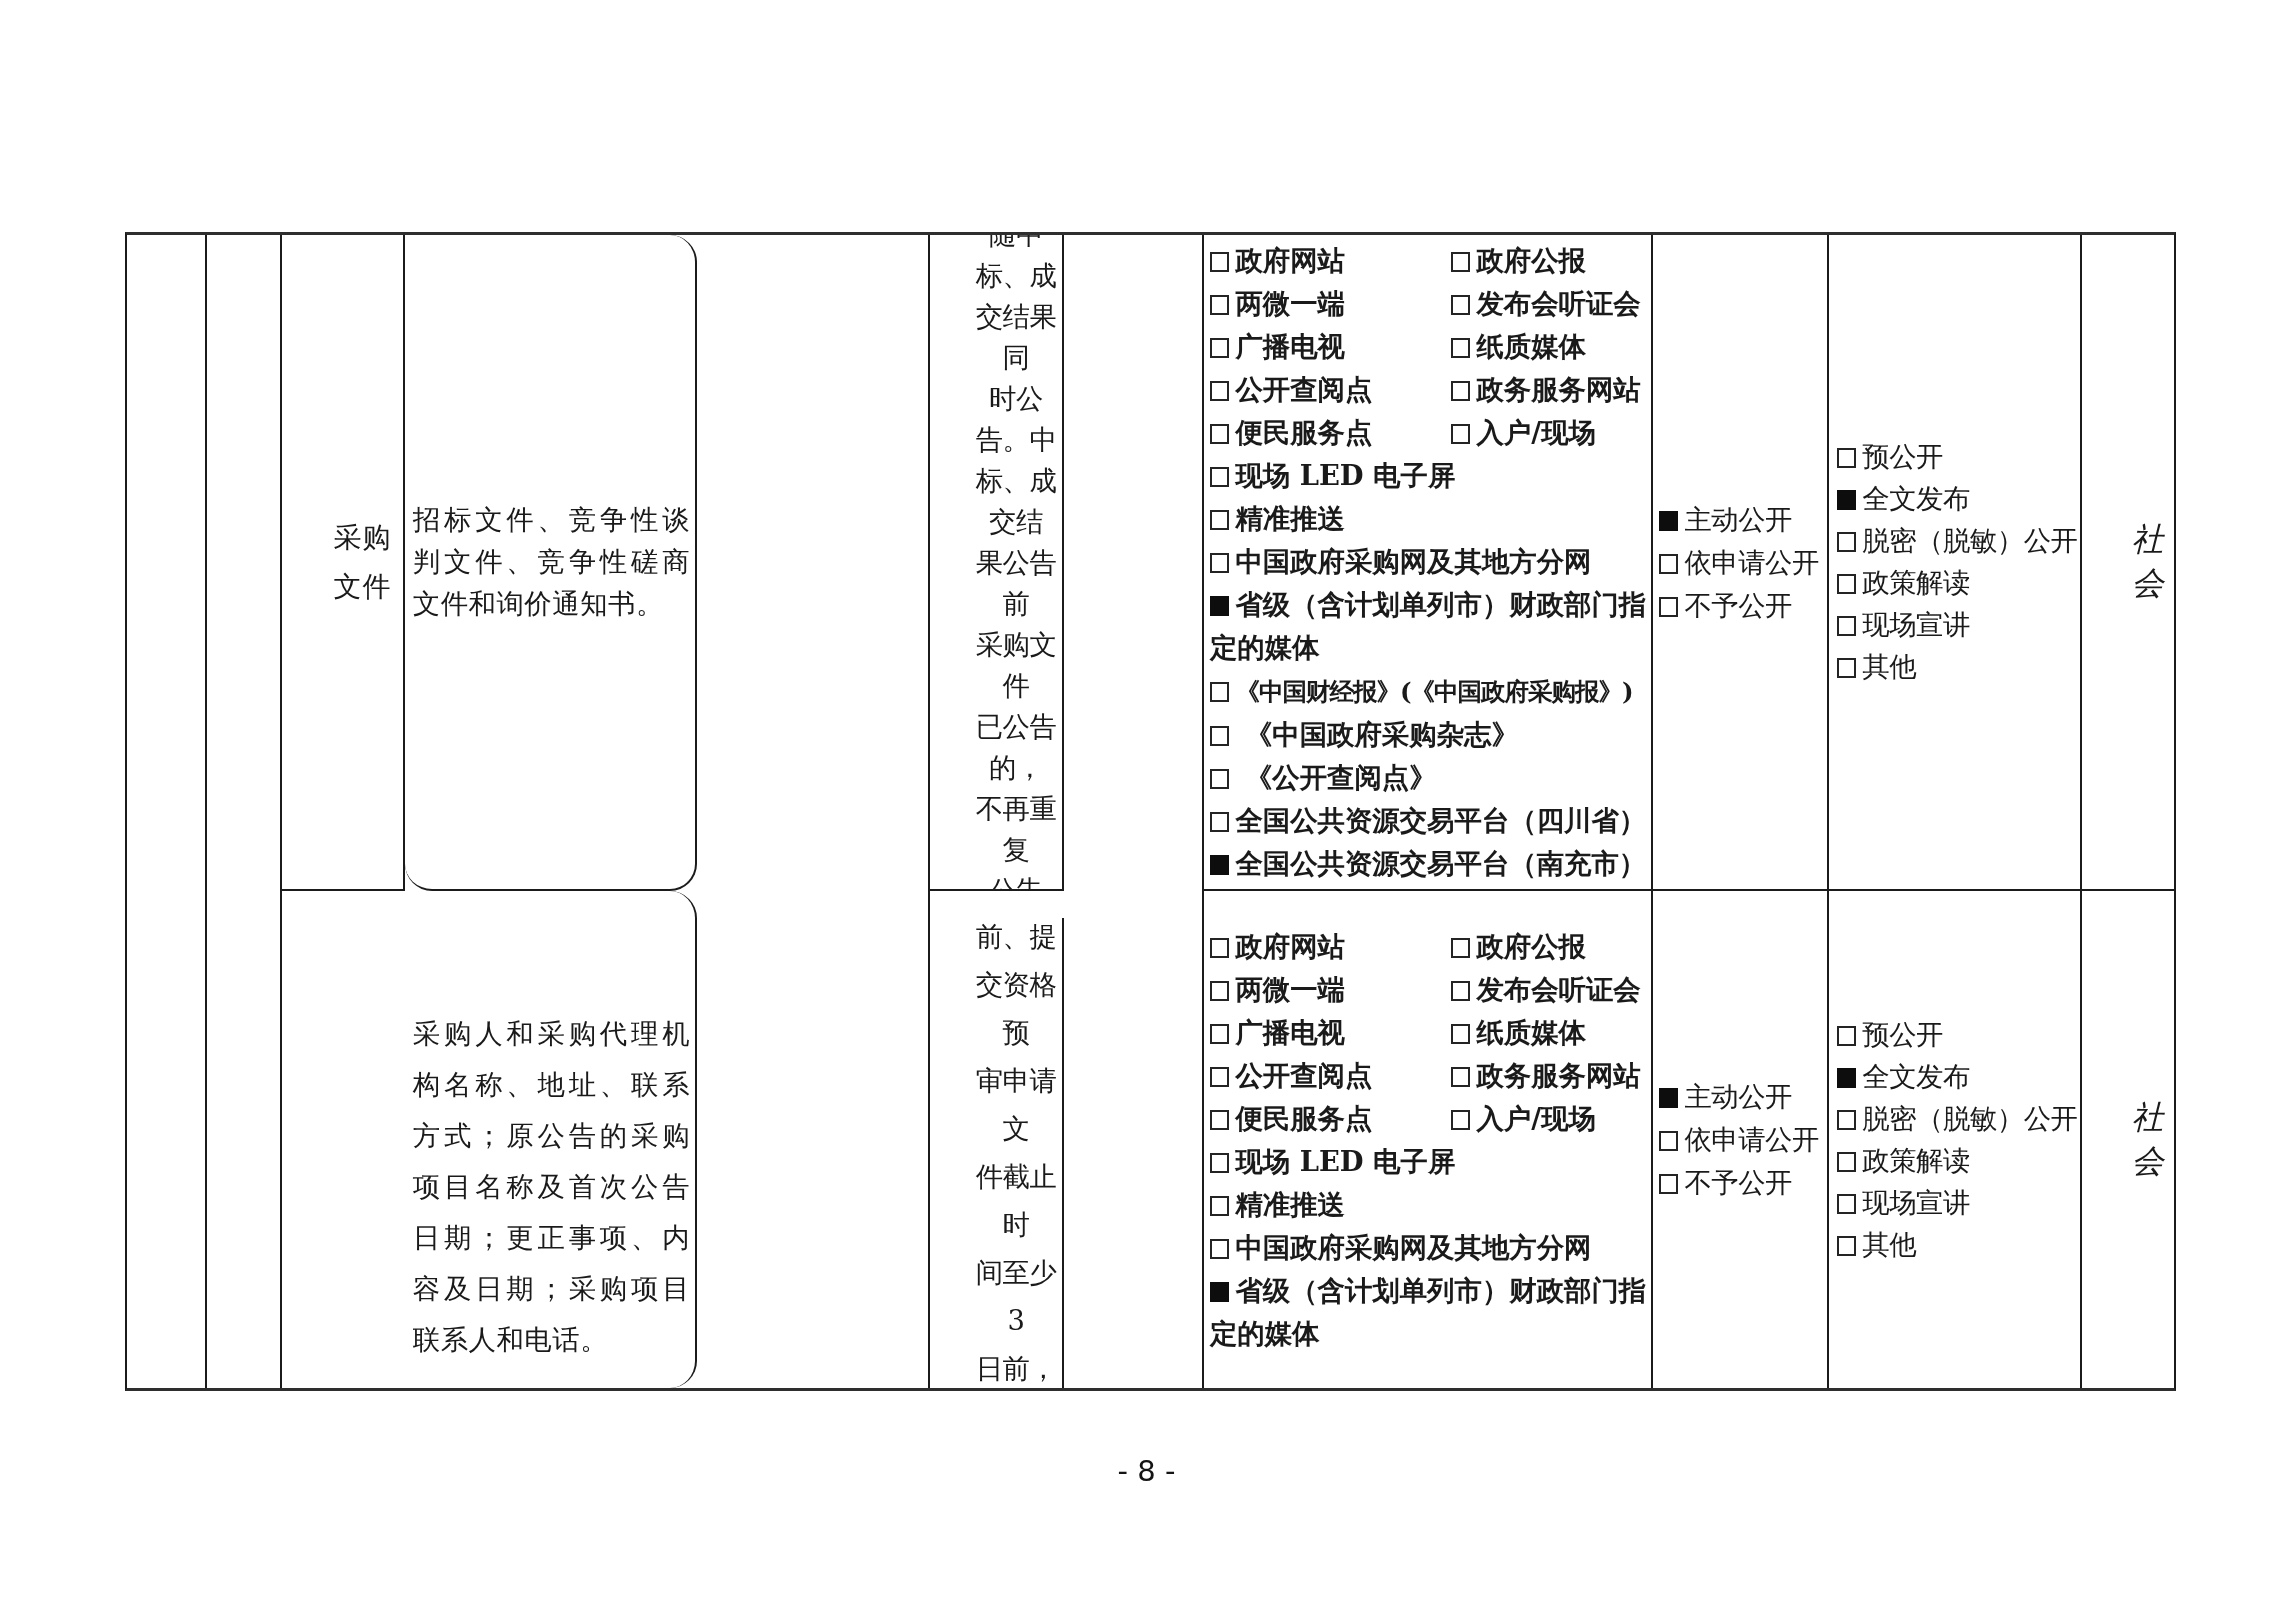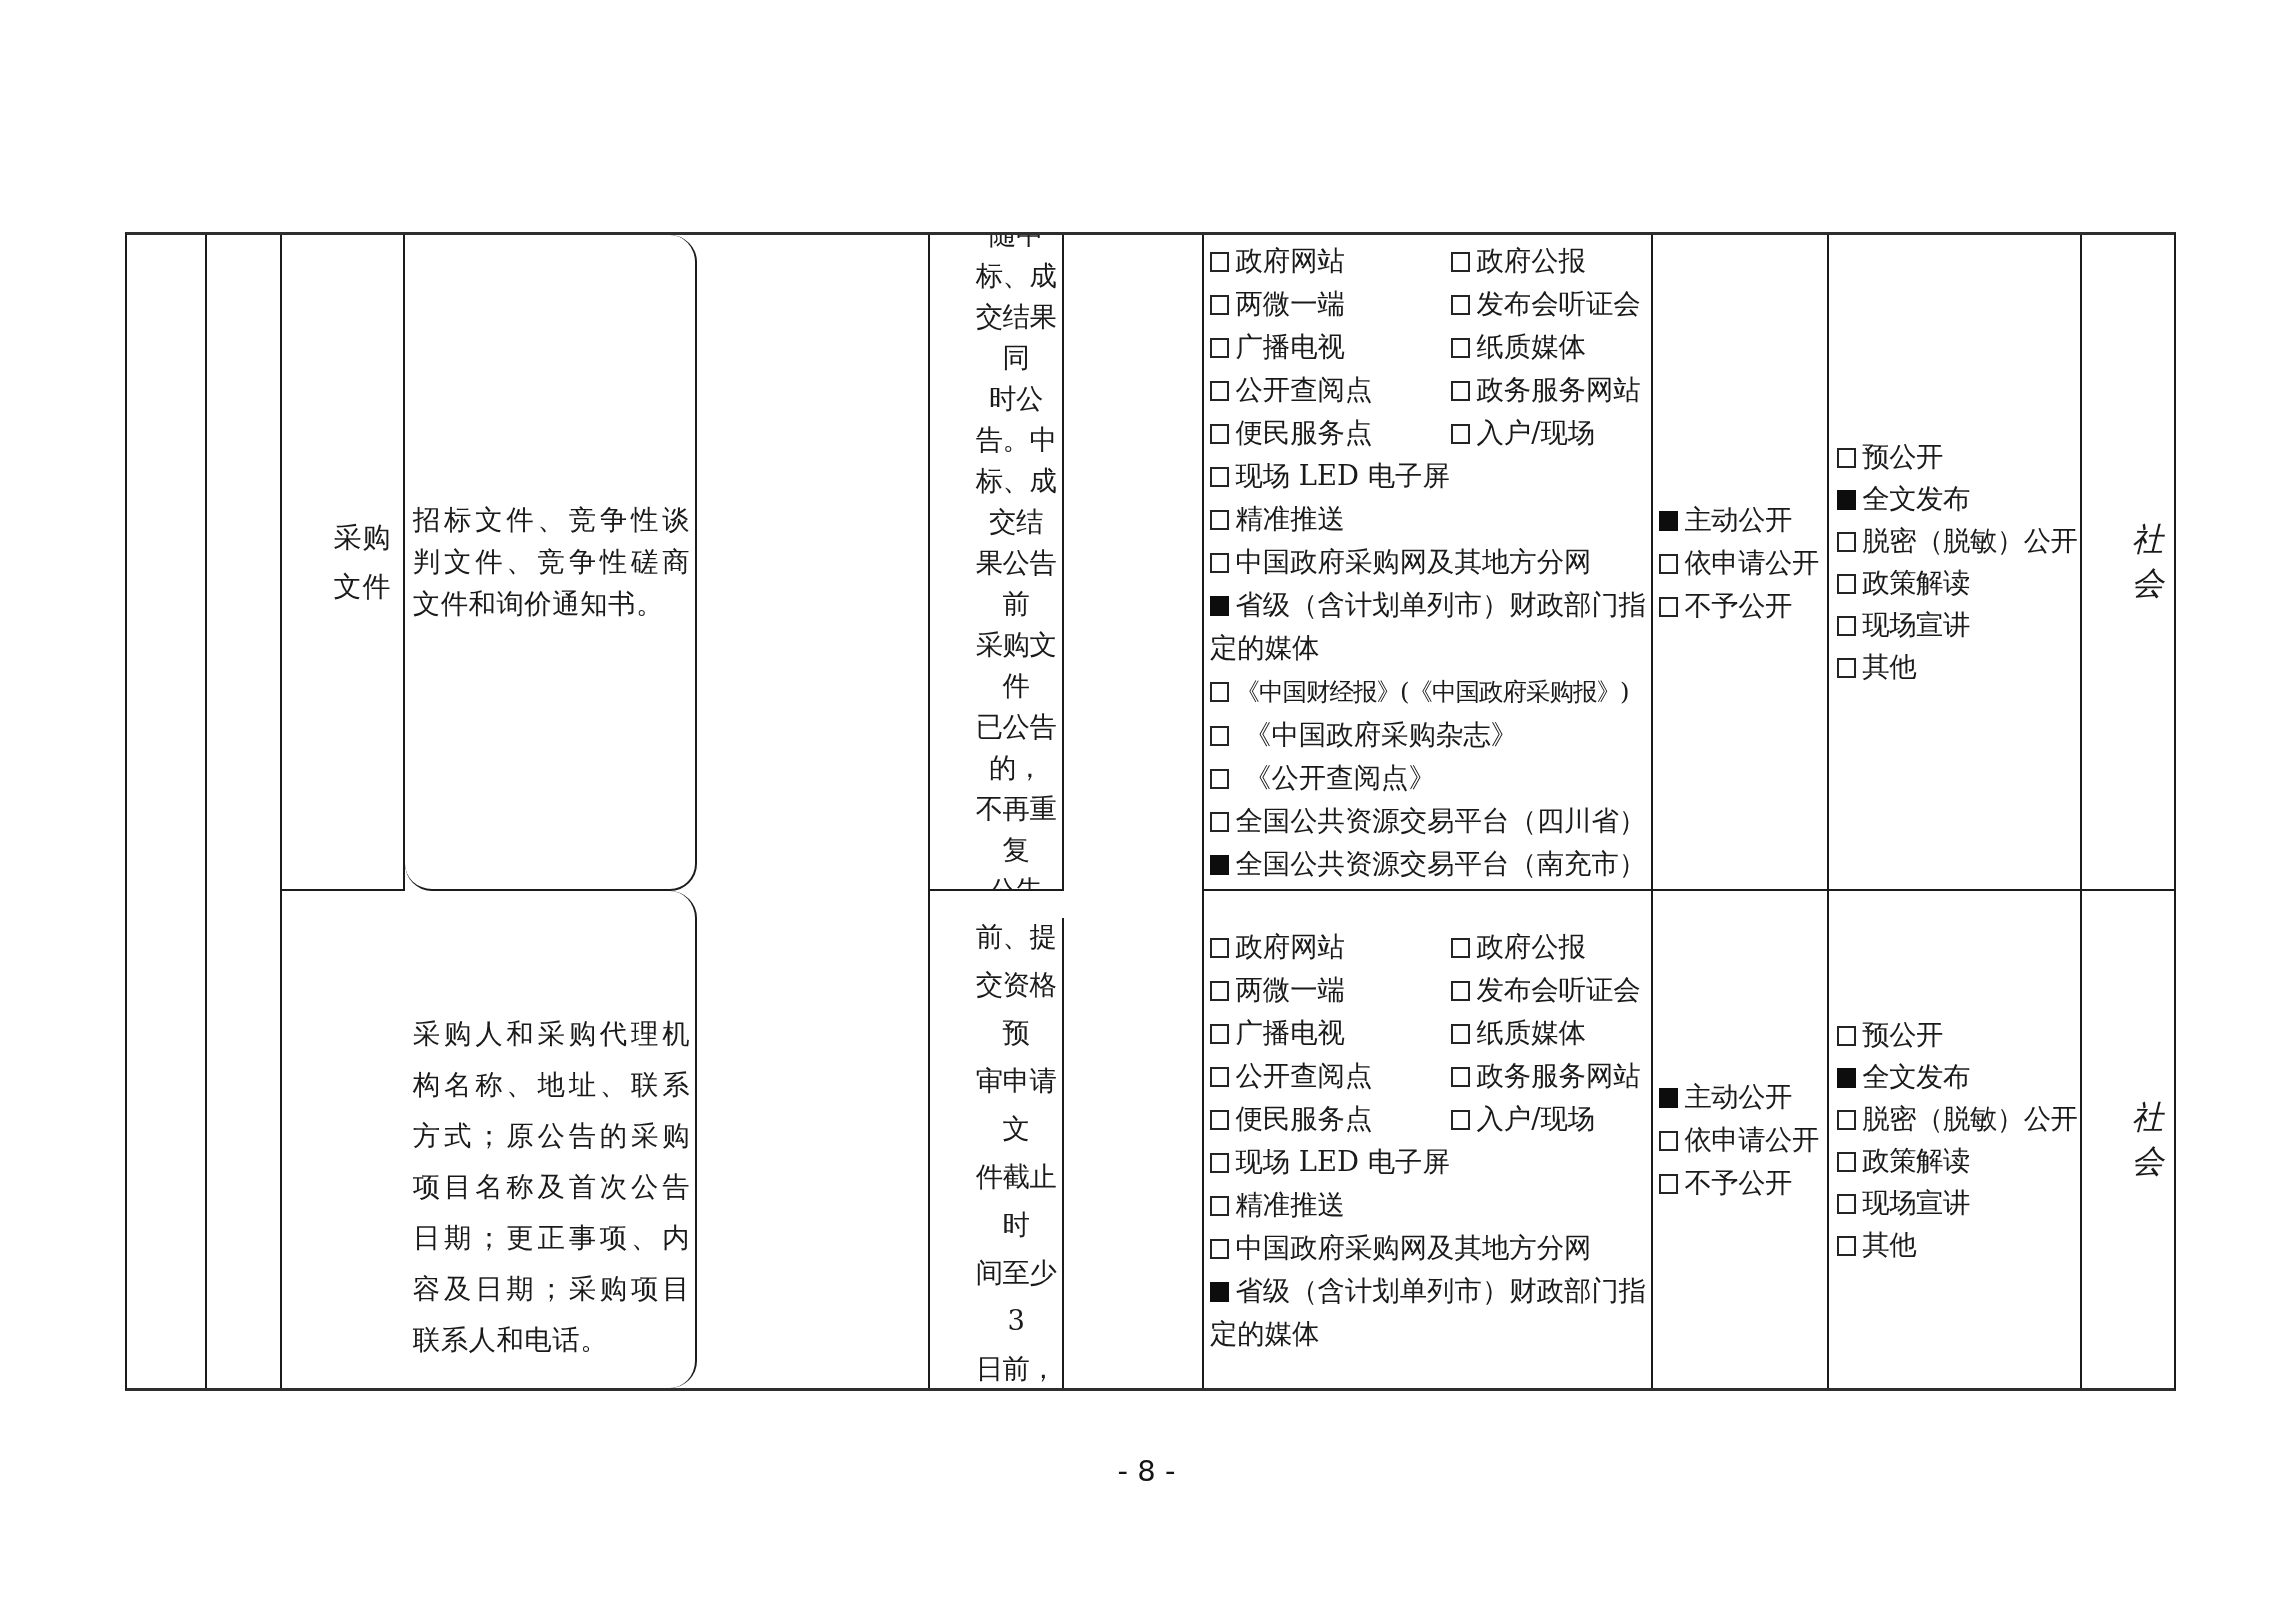--- a/index.html
+++ b/index.html
@@ -31,21 +31,21 @@
   .gc1{grid-column:1;} .gc2{grid-column:2;} .gc3{grid-column:3;} .gc4{grid-column:4;}
   .gc5{grid-column:5;} .gc6{grid-column:6;} .gc7{grid-column:7;} .gc8{grid-column:8;}
   .gc9{grid-column:9;} .gc10{grid-column:10;} .gc11{grid-column:11;border-right:none;}
 
   .name-cell{align-items:center;text-align:center;font-size:28px;letter-spacing:1px;white-space:pre-line;line-height:49px;}
   .shift-down{transform:translateY(47px);}
   .content-cell{padding:0 4.9px 0 7.8px;font-size:27.4px;text-align:justify;line-height:42px;letter-spacing:0.5px;border-radius:27px;}
   .gr2.content-cell{line-height:51px;}
   .timing-cell{text-align:center;white-space:pre-line;font-size:27.4px;line-height:41px;letter-spacing:-0.5px;}
   .gr2.timing-cell{line-height:48px;margin-top:27px;}
-  .channels-cell{padding-left:5.9px;font-size:27.4px;}
+  .channels-cell{padding-left:5.9px;font-size:27.4px;font-weight:bold;}
   .ch-pairs{display:grid;grid-template-columns:241px auto;line-height:43px;}
   .ch-fulls{line-height:43px;}
   .ch-item{white-space:nowrap;}
   .cb{
     display:inline-block;width:19.6px;height:19.6px;box-sizing:border-box;
     border:2.5px solid #242424;margin-right:5.9px;vertical-align:-2px;background:#fff;
   }
   .cb.checked{background:#0d0d0d;border-color:#0d0d0d;}
   .cb-t{white-space:nowrap;}
   .ch-item.wrap .cb-t{white-space:pre-line;}

